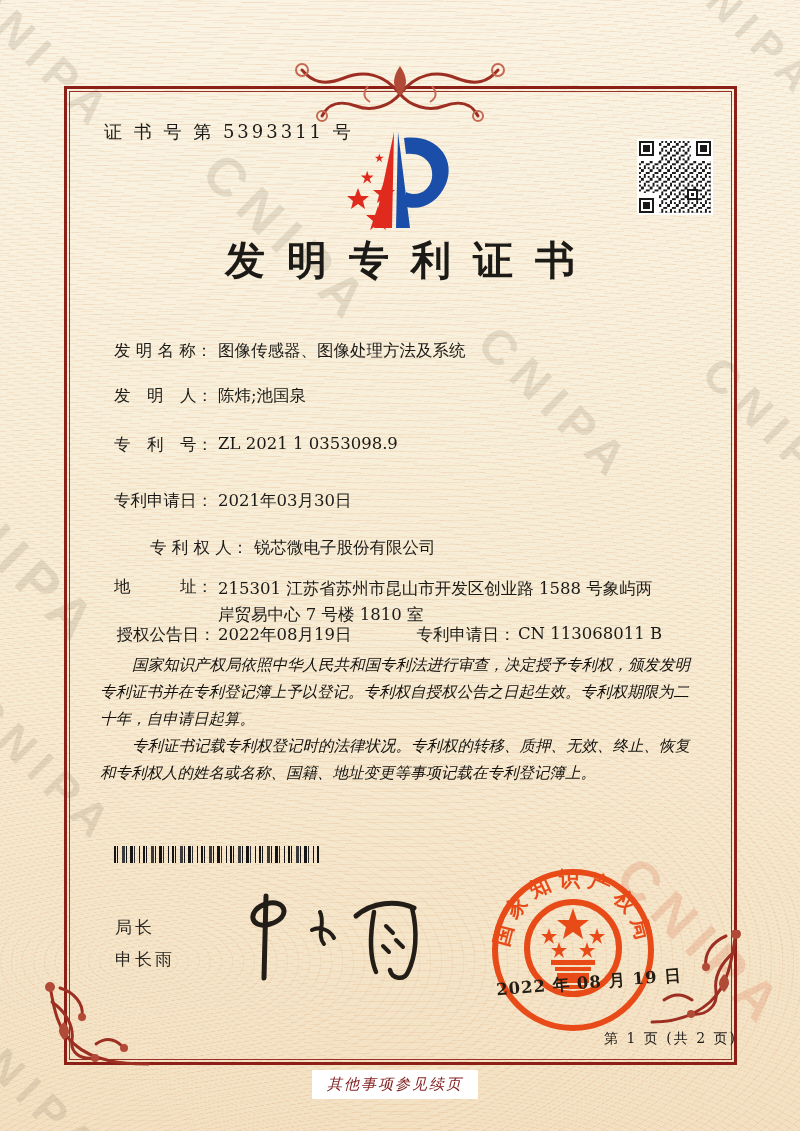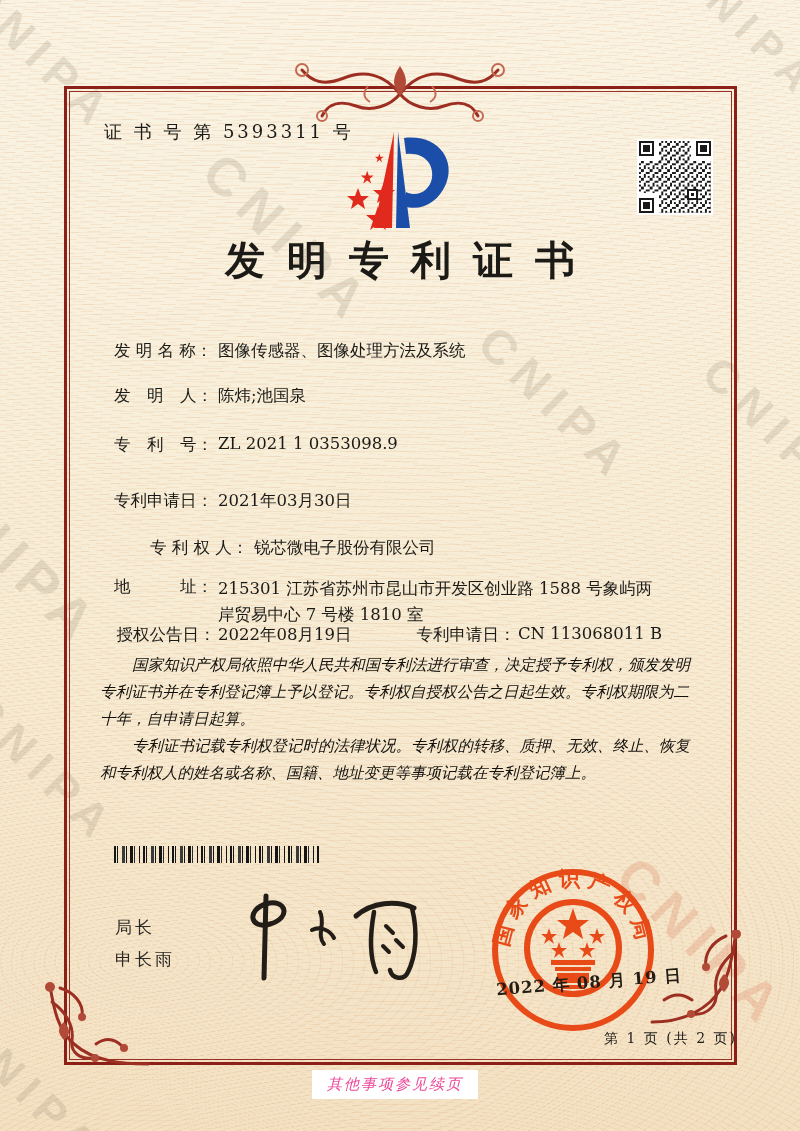--- a/index.html
+++ b/index.html
@@ -85,21 +85,21 @@
   .seal{position:absolute;left:491px;top:868px;width:164px;height:164px;z-index:5;opacity:.95;}
   .seal-date{
     position:absolute;left:496px;top:972px;z-index:6;font-size:16.5px;letter-spacing:1px;
     color:#241d14;transform:rotate(-4.5deg);white-space:nowrap;font-weight:bold;
   }
   
   .page-info{position:absolute;left:64px;width:673px;top:1030px;text-align:right;
     font-size:14px;letter-spacing:2px;z-index:4;}
   .cont-note{
     position:absolute;left:312px;top:1070px;background:#ffffff;padding:5px 15px;
-    font-size:15px;font-style:italic;letter-spacing:2px;color:#ec4899;z-index:7;
+    font-size:15px;font-style:italic;letter-spacing:2px;color:#7f1d1d;z-index:7;
   }
 </style>
 </head>
 <body>
 
 <div class="page">
 
   <div class="wm wm1">CNIPA</div>
   <div class="wm wm2">CNIPA</div>
   <div class="wm wm3">CNIPA</div>

